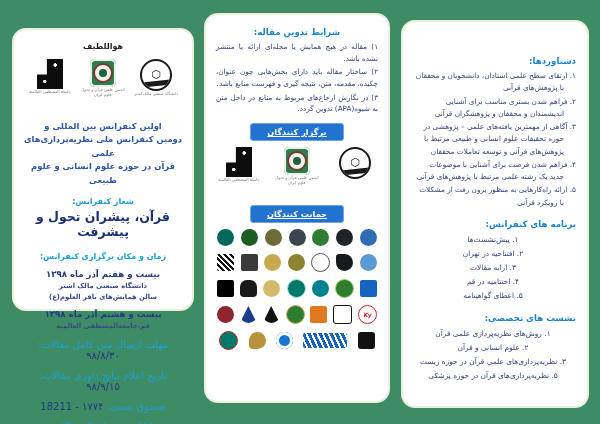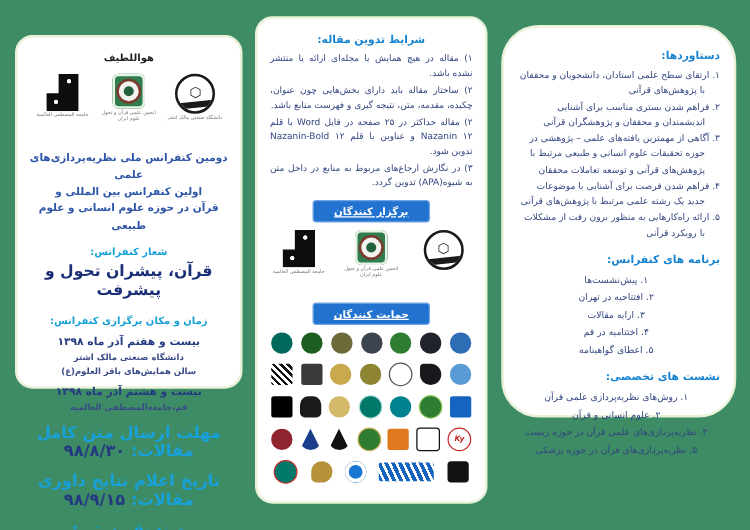--- a/index.html
+++ b/index.html
@@ -7,21 +7,21 @@
     width:600px;height:424px;overflow:hidden;position:relative;
     background:#3e8c66;
     font-family:"DejaVu Sans","Liberation Sans",sans-serif;
   }
   .panel{
     position:absolute;background:#ffffff;border:2px solid #e9f1d8;
     border-radius:14px;direction:rtl;box-sizing:border-box;
   }
   .panel-left  {left:12px; top:28px; width:182px; height:283px; padding:6px 8px; text-align:center;}
   .panel-mid   {left:204px; top:13px; width:186px; height:390px; padding:12px 10px 8px;}
-  .panel-right {left:401px; top:20px; width:188px; height:314px; padding:12px 11px;border-radius:30px;}
+  .panel-right {left:401px; top:20px; width:188px; height:388px; padding:28px 11px;}
 
   
   .bismillah{font-size:8px;font-weight:bold;color:#1d1d1d;margin-top:6px;}
   .logo-row{display:flex;justify-content:space-between;align-items:flex-start;margin:8px 2px 0;height:52px;}
   .logo-stack{display:flex;flex-direction:column;align-items:center;width:52px;}
   .logo-caption{font-size:4px;color:#777;margin-top:1px;line-height:1.2;text-align:center;}
   .lg-malek{width:28px;height:28px;border:2px solid #1a1a1a;border-radius:50%;background:#fff;position:relative;overflow:hidden;}
   .lg-malek::before{content:"⬡";position:absolute;left:50%;top:45%;transform:translate(-50%,-50%);font-size:11px;color:#1a1a1a;}
   .lg-malek::after{content:"";position:absolute;left:-2px;bottom:3px;width:34px;height:5px;background:#1a1a1a;transform:rotate(-6deg);}
   .lg-society{width:26px;height:28px;background:#2f7d4f;border-radius:5px;position:relative;box-shadow:inset 0 0 0 2px #e8f3e5;}
@@ -31,21 +31,21 @@
     clip-path:polygon(38% 0,100% 0,100% 100%,0 100%,0 52%,38% 52%);
     background-image:radial-gradient(circle 1.5px at 70% 20%,#fff 1.5px,transparent 2px),
                      radial-gradient(circle 1.5px at 30% 75%,#fff 1.5px,transparent 2px);
     background-color:#0d0d0d;}
   .title-lines{margin-top:9px;font-size:8.4px;font-weight:bold;color:#2c55a8;line-height:1.6;}
   .slogan-label{margin-top:10px;font-size:8px;font-weight:bold;color:#18a0d8;}
   .slogan{margin-top:3px;font-size:12.5px;font-weight:bold;color:#1b2f76;}
   .venue-heading{margin-top:13px;font-size:8px;font-weight:bold;color:#18a0d8;}
   .date-line{margin-top:8px;font-size:8.6px;font-weight:bold;color:#243a80;}
   .venue-sub{margin-top:3px;font-size:6.8px;font-weight:bold;color:#3a4a86;}
-  .info-line{margin-top:9px;font-size:13px;font-weight:bold;}
+  .info-line{margin-top:9px;font-size:10px;font-weight:normal;}
   .info-line .lbl{color:#18a0d8;}
   .info-line .val{color:#243a80;}
   .ltr{direction:ltr;unicode-bidi:bidi-override;display:inline-block;}
   .email-label{margin-top:9px;font-size:7.4px;font-weight:bold;color:#18a0d8;}
   .email-value{margin-top:2px;font-size:8.6px;font-weight:bold;color:#1d2a5e;direction:ltr;}
 
   
   .sec-heading{font-size:8.6px;font-weight:bold;color:#1583d0;text-align:center;margin:0 0 4px;}
   .rule{font-size:7.2px;color:#32457f;text-align:justify;line-height:1.62;margin:0 0 2px;}
   .btn{display:block;margin:8px auto 6px;background:#2273d0;color:#fff;font-size:8.2px;font-weight:bold;
@@ -113,22 +113,22 @@
       <span class="lg-society"></span>
       <span class="logo-caption">انجمن علمی قرآن و تحول علوم ایران</span>
     </div>
     <div class="logo-stack">
       <span class="lg-mustafa"></span>
       <span class="logo-caption">جامعة المصطفی العالمیة</span>
     </div>
   </div>
 
   <div class="title-lines">
+    <div>اولین کنفرانس بین المللی و</div>
     <div>دومین کنفرانس ملی نظریه‌پردازی‌های علمی</div>
-    <div>اولین کنفرانس بین المللی و</div>
     <div>قرآن در حوزه علوم انسانی و علوم طبیعی</div>
   </div>
 
   <div class="slogan-label">شعار کنفرانس:</div>
   <div class="slogan">قرآن، پیشران تحول و پیشرفت</div>
 
   <div class="venue-heading">زمان و مکان برگزاری کنفرانس:</div>
 
   <div class="date-line">بیست و هفتم آذر ماه ۱۳۹۸</div>
   <div class="venue-sub">دانشگاه صنعتی مالک اشتر</div>
@@ -151,21 +151,20 @@
   </div>
 
   <div class="email-label">رایانامه جهت ارسال مقالات :</div>
   <div class="email-value">info@iquransa.com</div>
 </section>
 
 <section class="panel panel-mid">
   <h3 class="sec-heading">شرایط تدوین مقاله:</h3>
   <p class="rule">۱) مقاله در هیچ همایش یا مجله‌ای ارائه یا منتشر نشده باشد.</p>
   <p class="rule">۲) ساختار مقاله باید دارای بخش‌هایی چون عنوان، چکیده، مقدمه، متن، نتیجه گیری و فهرست منابع باشد.</p>
-  <p class="rule">۲) مقاله حداکثر در ۲۵ صفحه در فایل Word با قلم Nazanin ۱۲ و عناوین با قلم Nazanin-Bold ۱۲ تدوین شود.</p>
   <p class="rule">۳) در نگارش ارجاع‌های مربوط به منابع در داخل متن به شیوه(APA) تدوین گردد.</p>
 
   <button class="btn">برگزار کنندگان</button>
 
   <div class="org-logos">
     <div class="logo-stack">
       <span class="lg-malek"></span>
     </div>
     <div class="logo-stack">
       <span class="lg-society"></span>

